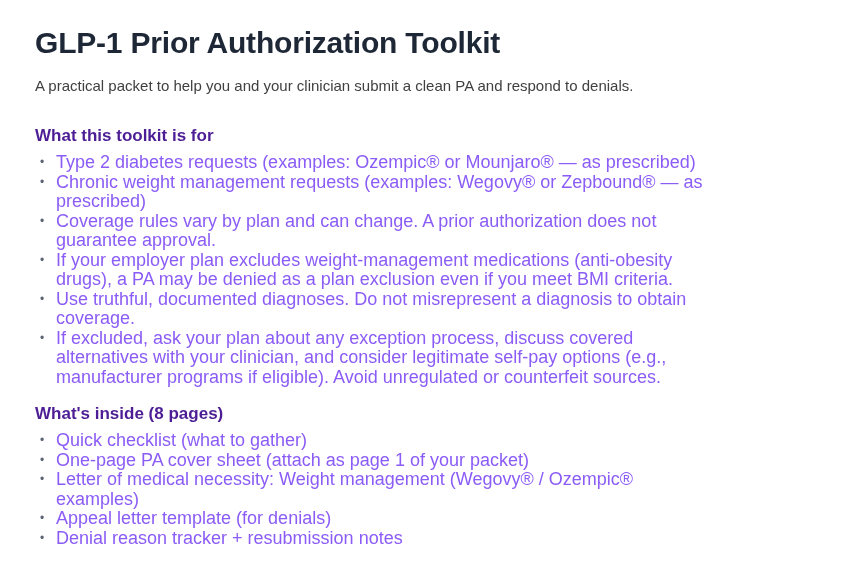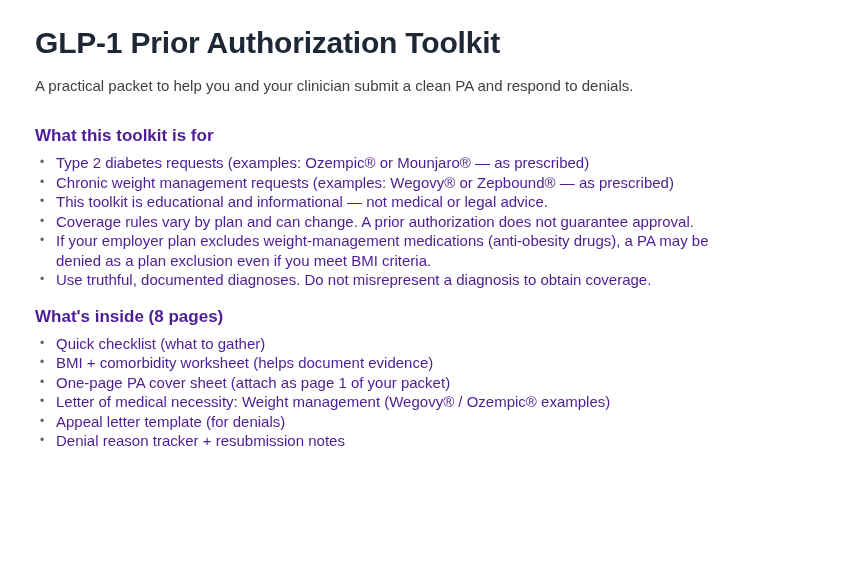--- a/index.html
+++ b/index.html
@@ -41,24 +41,24 @@
     color: #4c1d95;
     margin: 17px 0 7px 0;
   }
   ul.bullet-list {
     list-style: none;
     margin: 0;
     padding: 0;
   }
   ul.bullet-list li {
     position: relative;
-    font-size: 15px;
+    font-size: 18px;
     line-height: 19.5px;
     padding-left: 21px;
-    color: #4c1d95;
+    color: #8b5cf6;
   }
   ul.bullet-list li::before {
     content: "\2022";
     position: absolute;
     left: 5px;
     top: 0;
     font-size: 12px;
     line-height: 19.5px;
     color: #5a6472;
   }
@@ -75,32 +75,31 @@
   <div class="section">
     <h2 class="section-heading">What this toolkit is for</h2>
     <ul class="bullet-list">
       <li>Type 2 diabetes requests (examples: Ozempic® or Mounjaro® — as prescribed)</li>
       <li>Chronic weight management requests (examples: Wegovy® or Zepbound® — as prescribed)</li>
     </ul>
   </div>
 
   <div class="section">
     <ul class="bullet-list">
-      <li>This toolkit is educational and informational — not medical or legal advice.</li>
       <li>Coverage rules vary by plan and can change. A prior authorization does not guarantee approval.</li>
       <li>If your employer plan excludes weight-management medications (anti-obesity drugs), a PA may be denied as a plan exclusion even if you meet BMI criteria.</li>
       <li>Use truthful, documented diagnoses. Do not misrepresent a diagnosis to obtain coverage.</li>
+      <li>If excluded, ask your plan about any exception process, discuss covered alternatives with your clinician, and consider legitimate self-pay options (e.g., manufacturer programs if eligible). Avoid unregulated or counterfeit sources.</li>
     </ul>
   </div>
 
   <div class="section">
     <h2 class="section-heading">What's inside (8 pages)</h2>
     <ul class="bullet-list">
       <li>Quick checklist (what to gather)</li>
-      <li>BMI + comorbidity worksheet (helps document evidence)</li>
       <li>One-page PA cover sheet (attach as page 1 of your packet)</li>
       <li>Letter of medical necessity: Weight management (Wegovy® / Ozempic® examples)</li>
       <li>Appeal letter template (for denials)</li>
       <li>Denial reason tracker + resubmission notes</li>
     </ul>
   </div>
 
 </div>
 
 </body></html>

